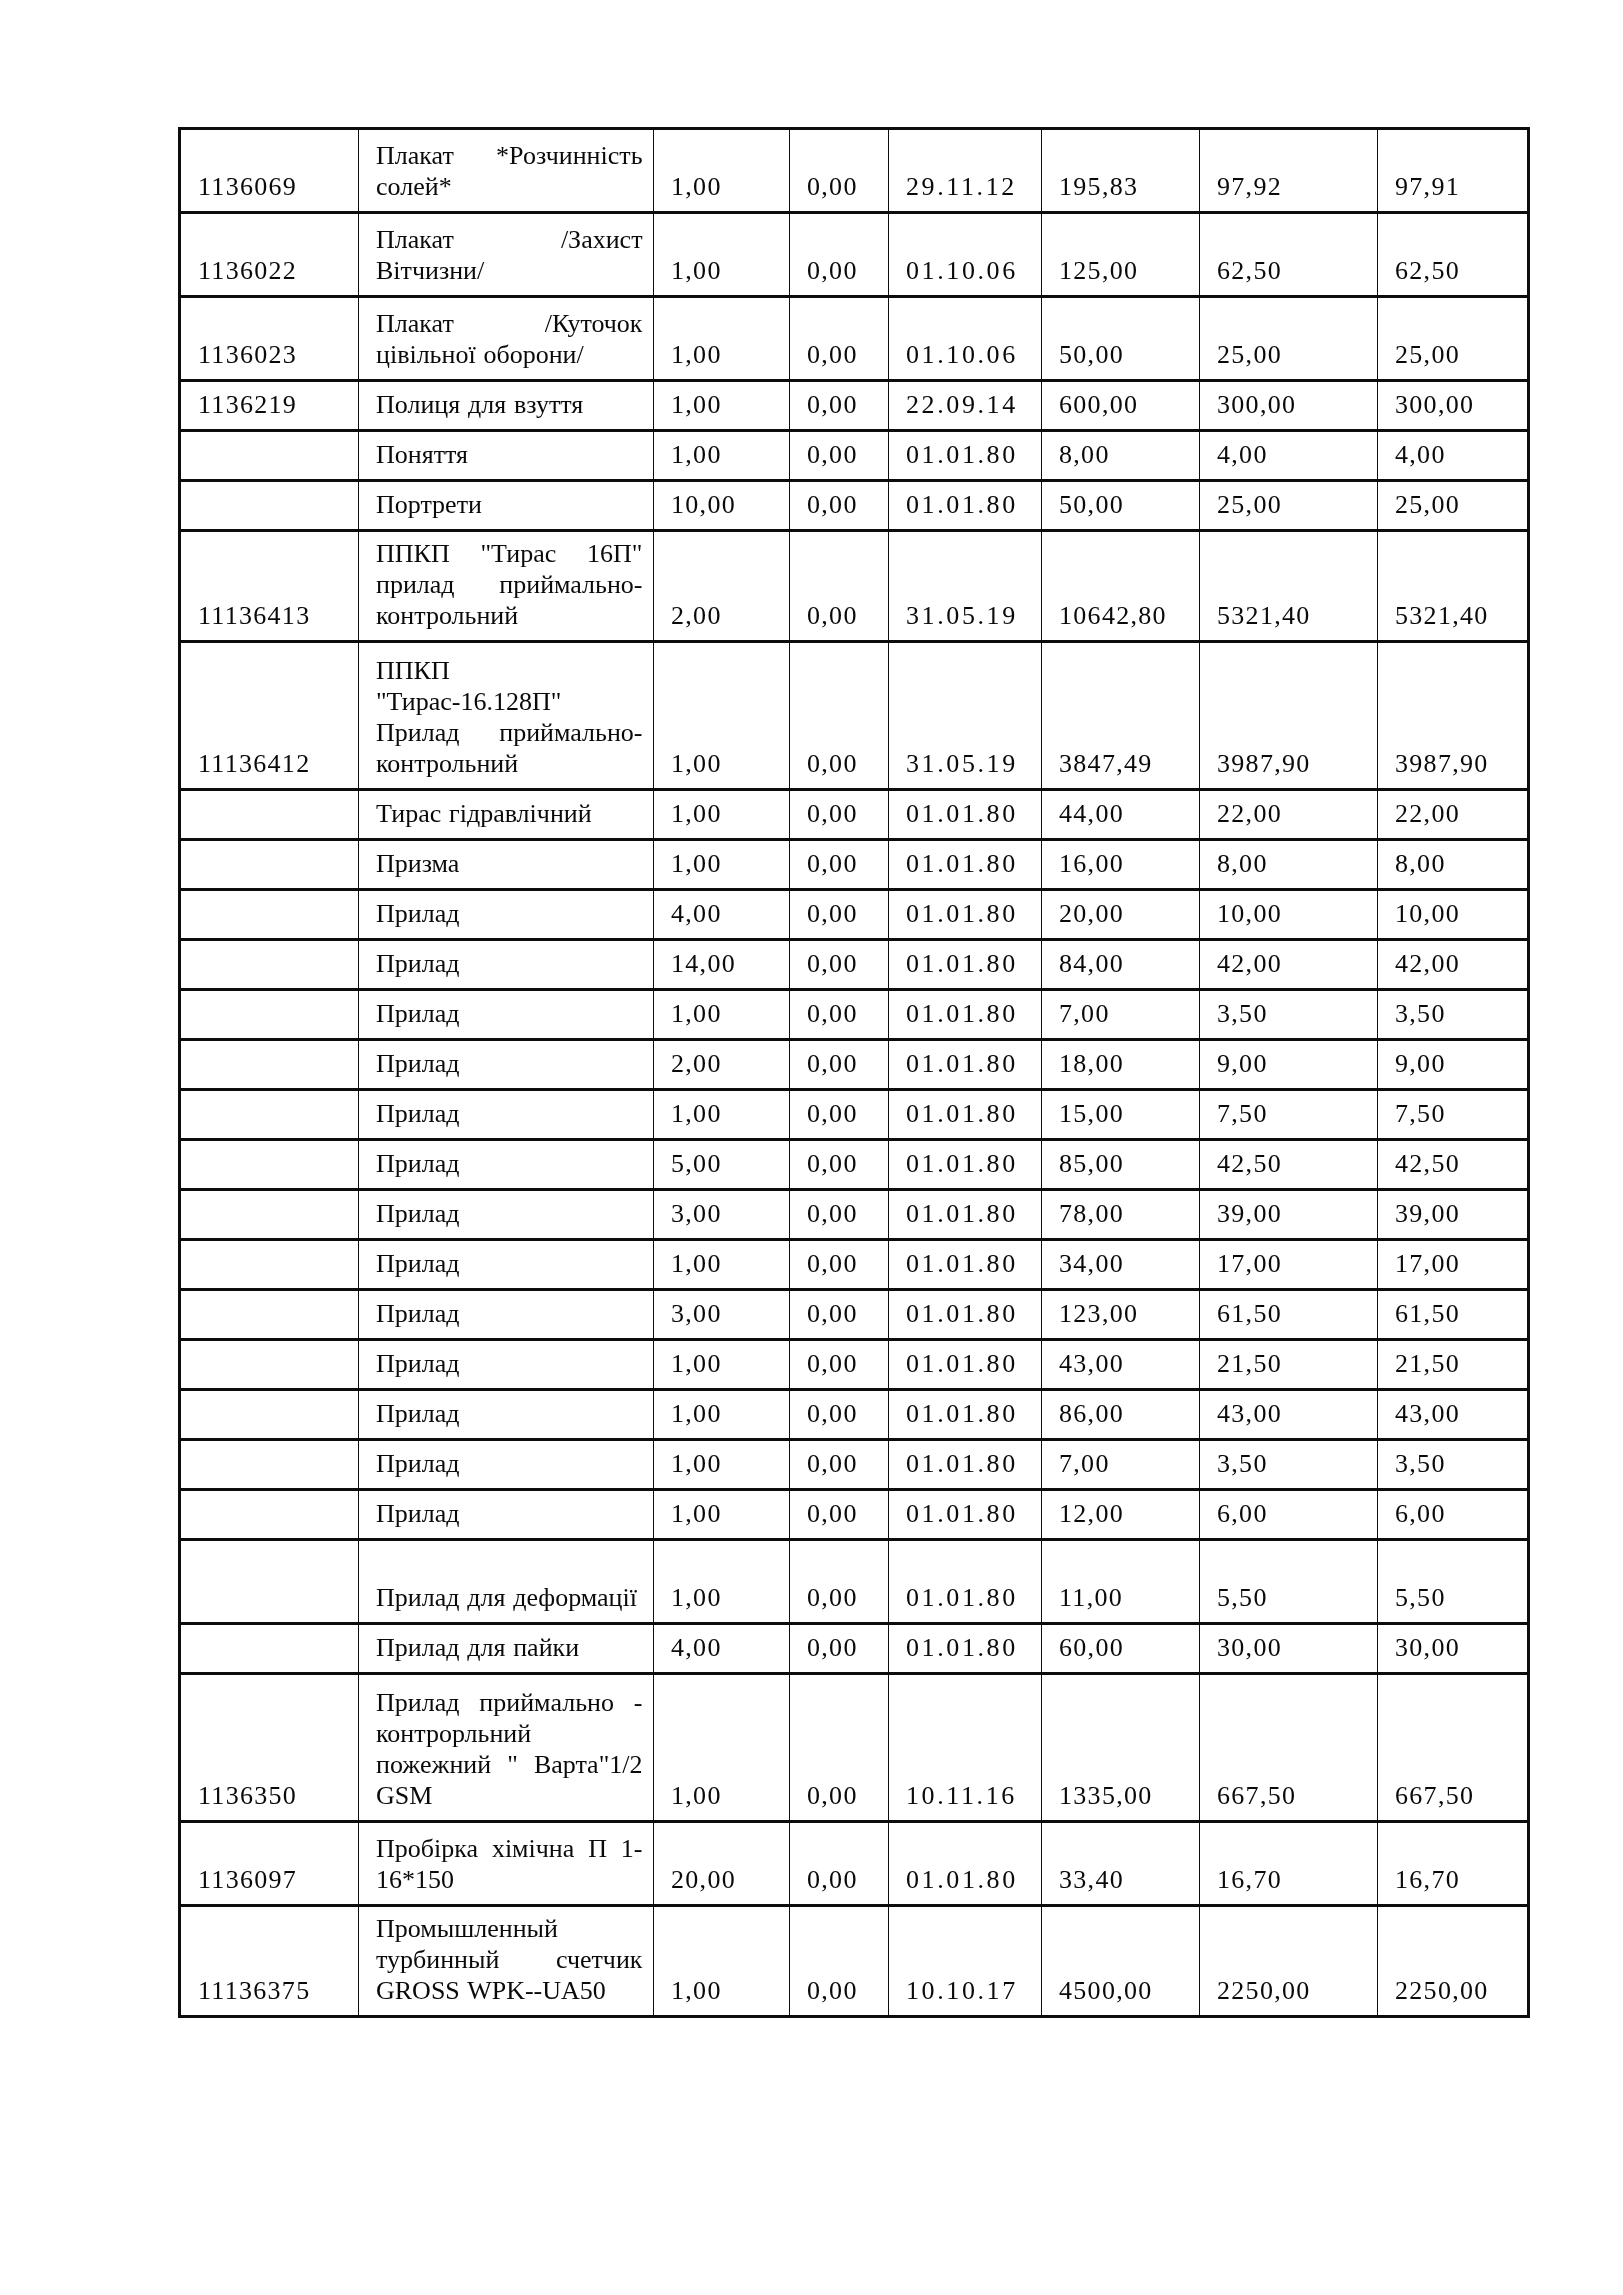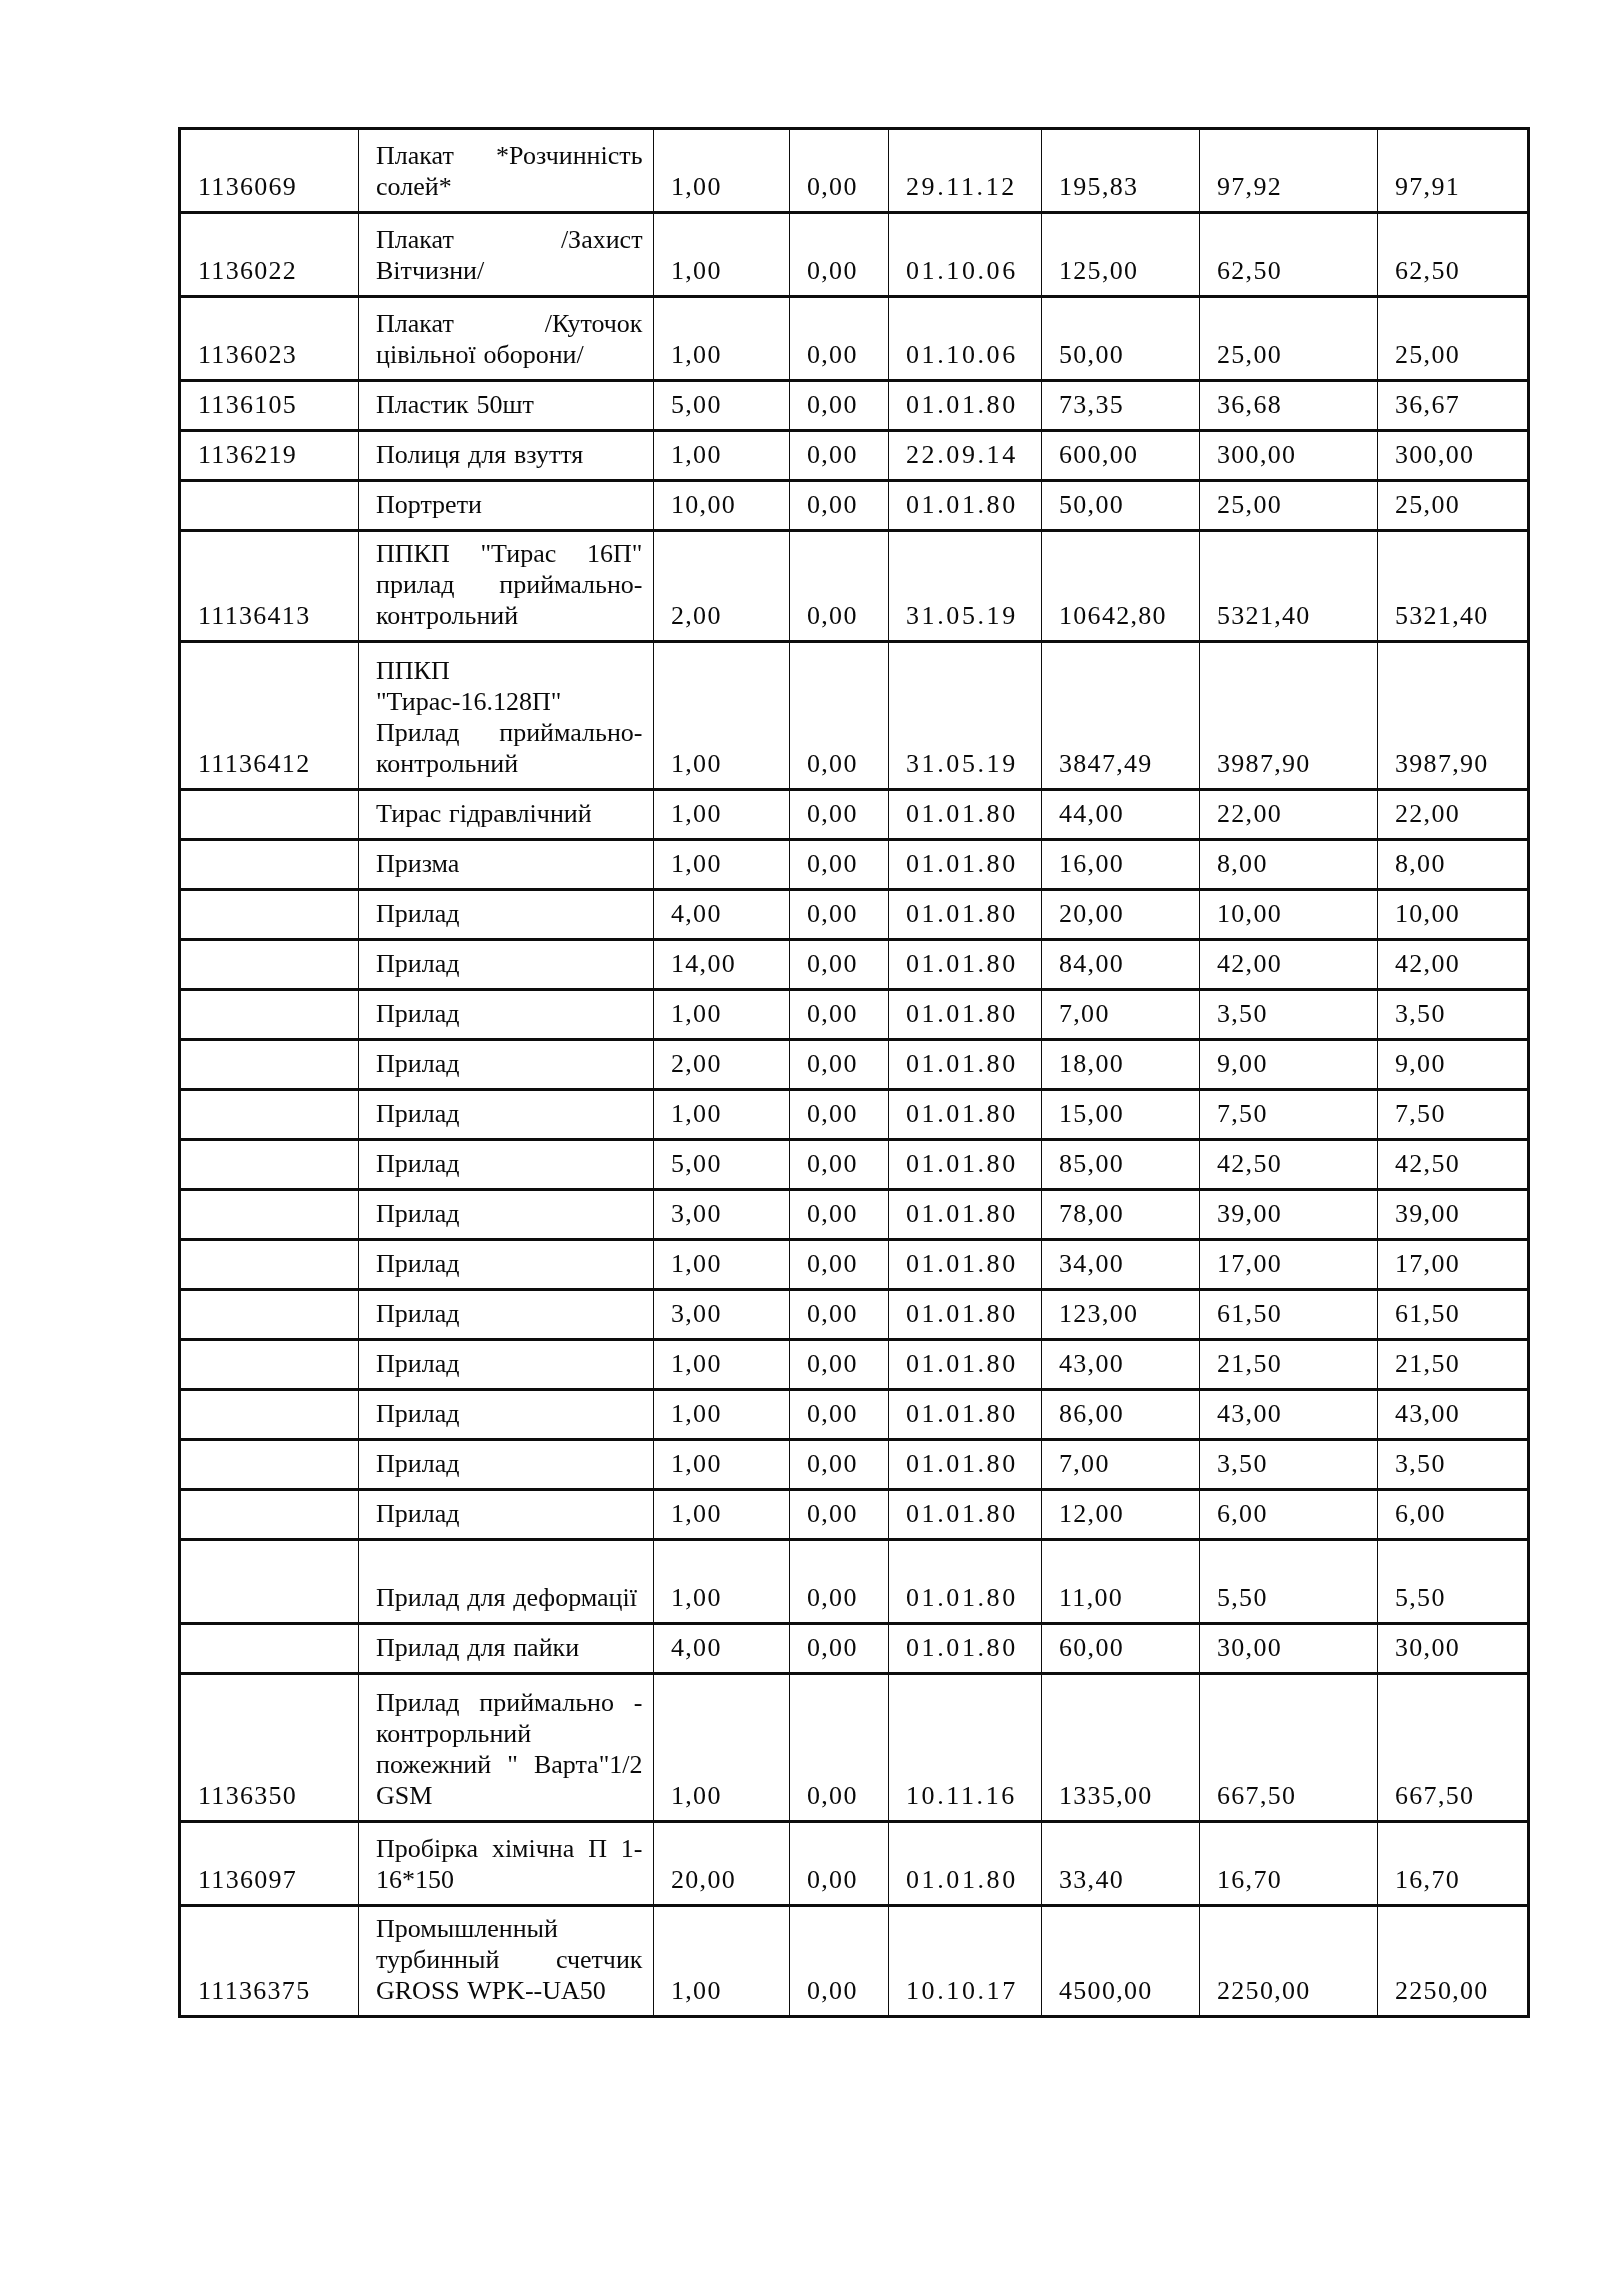--- a/index.html
+++ b/index.html
@@ -102,38 +102,38 @@
     <td class="c-id">1136023</td>
     <td class="c-name">Плакат /Куточок цівільної оборони/</td>
     <td class="c-num">1,00</td>
     <td class="c-num">0,00</td>
     <td class="c-date">01.10.06</td>
     <td class="c-num">50,00</td>
     <td class="c-num">25,00</td>
     <td class="c-num">25,00</td>
   </tr>
         <tr class="h1">
-    <td class="c-id">1136105</td>
-    <td class="c-name">Пластик 50шт</td>
-    <td class="c-num">5,00</td>
-    <td class="c-num">0,00</td>
-    <td class="c-date">01.01.80</td>
-    <td class="c-num">73,35</td>
-    <td class="c-num">36,68</td>
-    <td class="c-num">36,67</td>
-  </tr>
-        <tr class="h1">
     <td class="c-id">1136219</td>
     <td class="c-name">Полиця для взуття</td>
     <td class="c-num">1,00</td>
     <td class="c-num">0,00</td>
     <td class="c-date">22.09.14</td>
     <td class="c-num">600,00</td>
     <td class="c-num">300,00</td>
     <td class="c-num">300,00</td>
+  </tr>
+        <tr class="h1">
+    <td class="c-id"></td>
+    <td class="c-name">Поняття</td>
+    <td class="c-num">1,00</td>
+    <td class="c-num">0,00</td>
+    <td class="c-date">01.01.80</td>
+    <td class="c-num">8,00</td>
+    <td class="c-num">4,00</td>
+    <td class="c-num">4,00</td>
   </tr>
         <tr class="h1">
     <td class="c-id"></td>
     <td class="c-name">Портрети</td>
     <td class="c-num">10,00</td>
     <td class="c-num">0,00</td>
     <td class="c-date">01.01.80</td>
     <td class="c-num">50,00</td>
     <td class="c-num">25,00</td>
     <td class="c-num">25,00</td>

